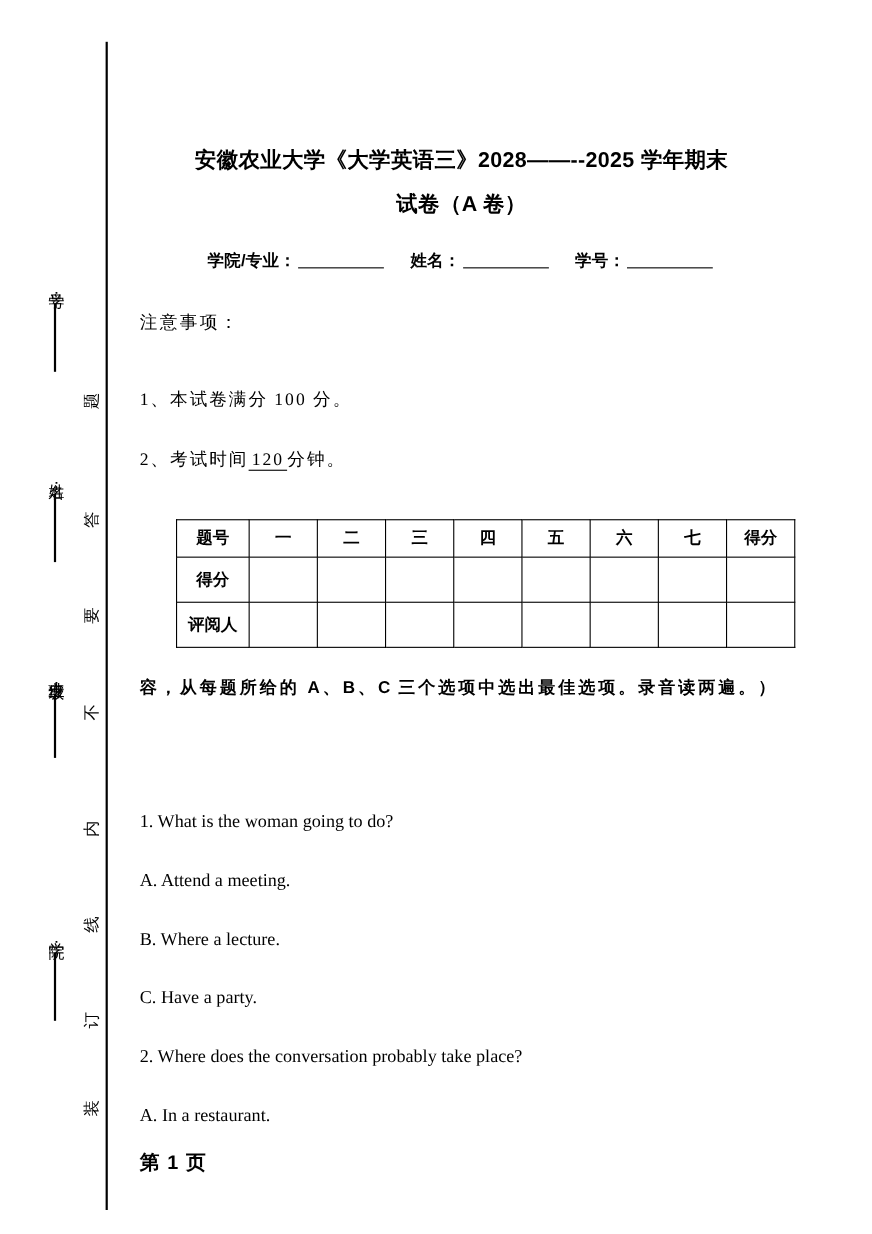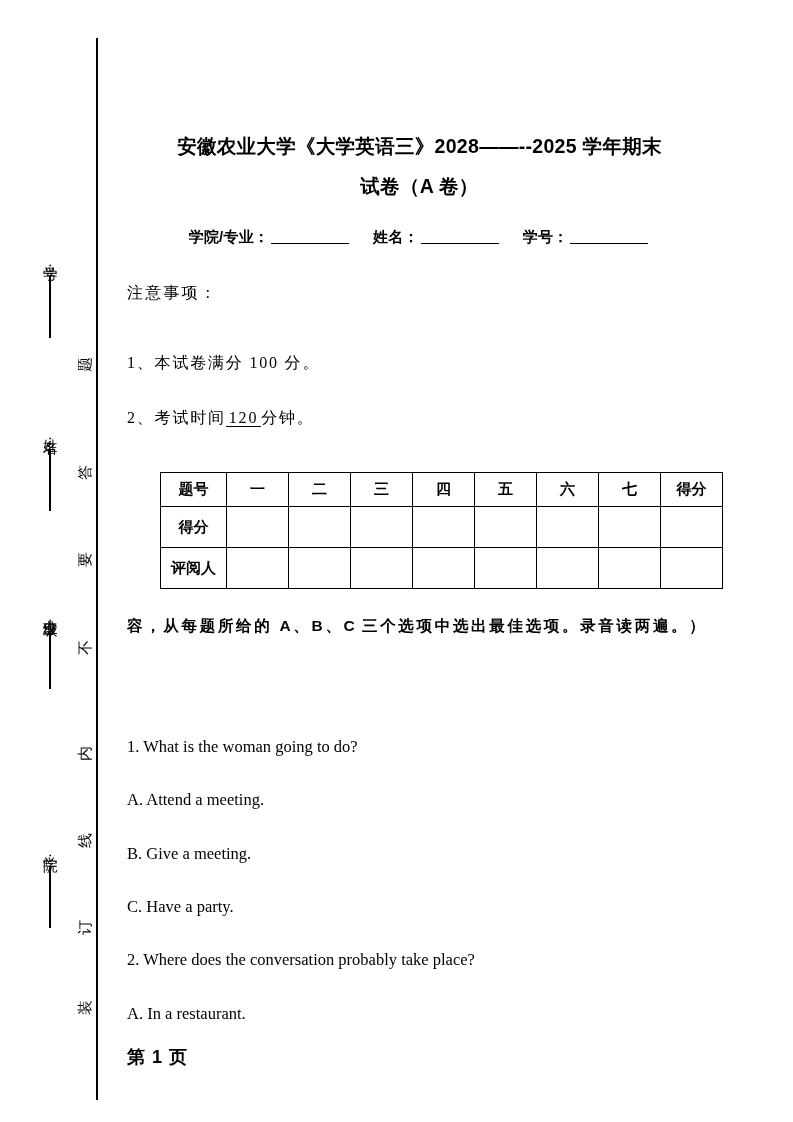--- a/index.html
+++ b/index.html
@@ -305,19 +305,19 @@
       </tbody>
     </table>
   </div>
 
   <div class="section-heading">
     <div>容，从每题所给的 A、B、C 三个选项中选出最佳选项。录音读两遍。）</div>
   </div>
 
   <div class="q-line" style="top:707px;">1. What is the woman going to do?</div>
   <div class="q-line" style="top:760px;">A. Attend a meeting.</div>
-  <div class="q-line" style="top:814px;">B. Give a meeting.</div>
+  <div class="q-line" style="top:814px;">B. Where a lecture.</div>
   <div class="q-line" style="top:867px;">C. Have a party.</div>
   <div class="q-line" style="top:920px;">2. Where does the conversation probably take place?</div>
   <div class="q-line" style="top:974px;">A. In a restaurant.</div>
 
   <div class="page-footer">第 1 页</div>
 </div>
 
 </body></html>

